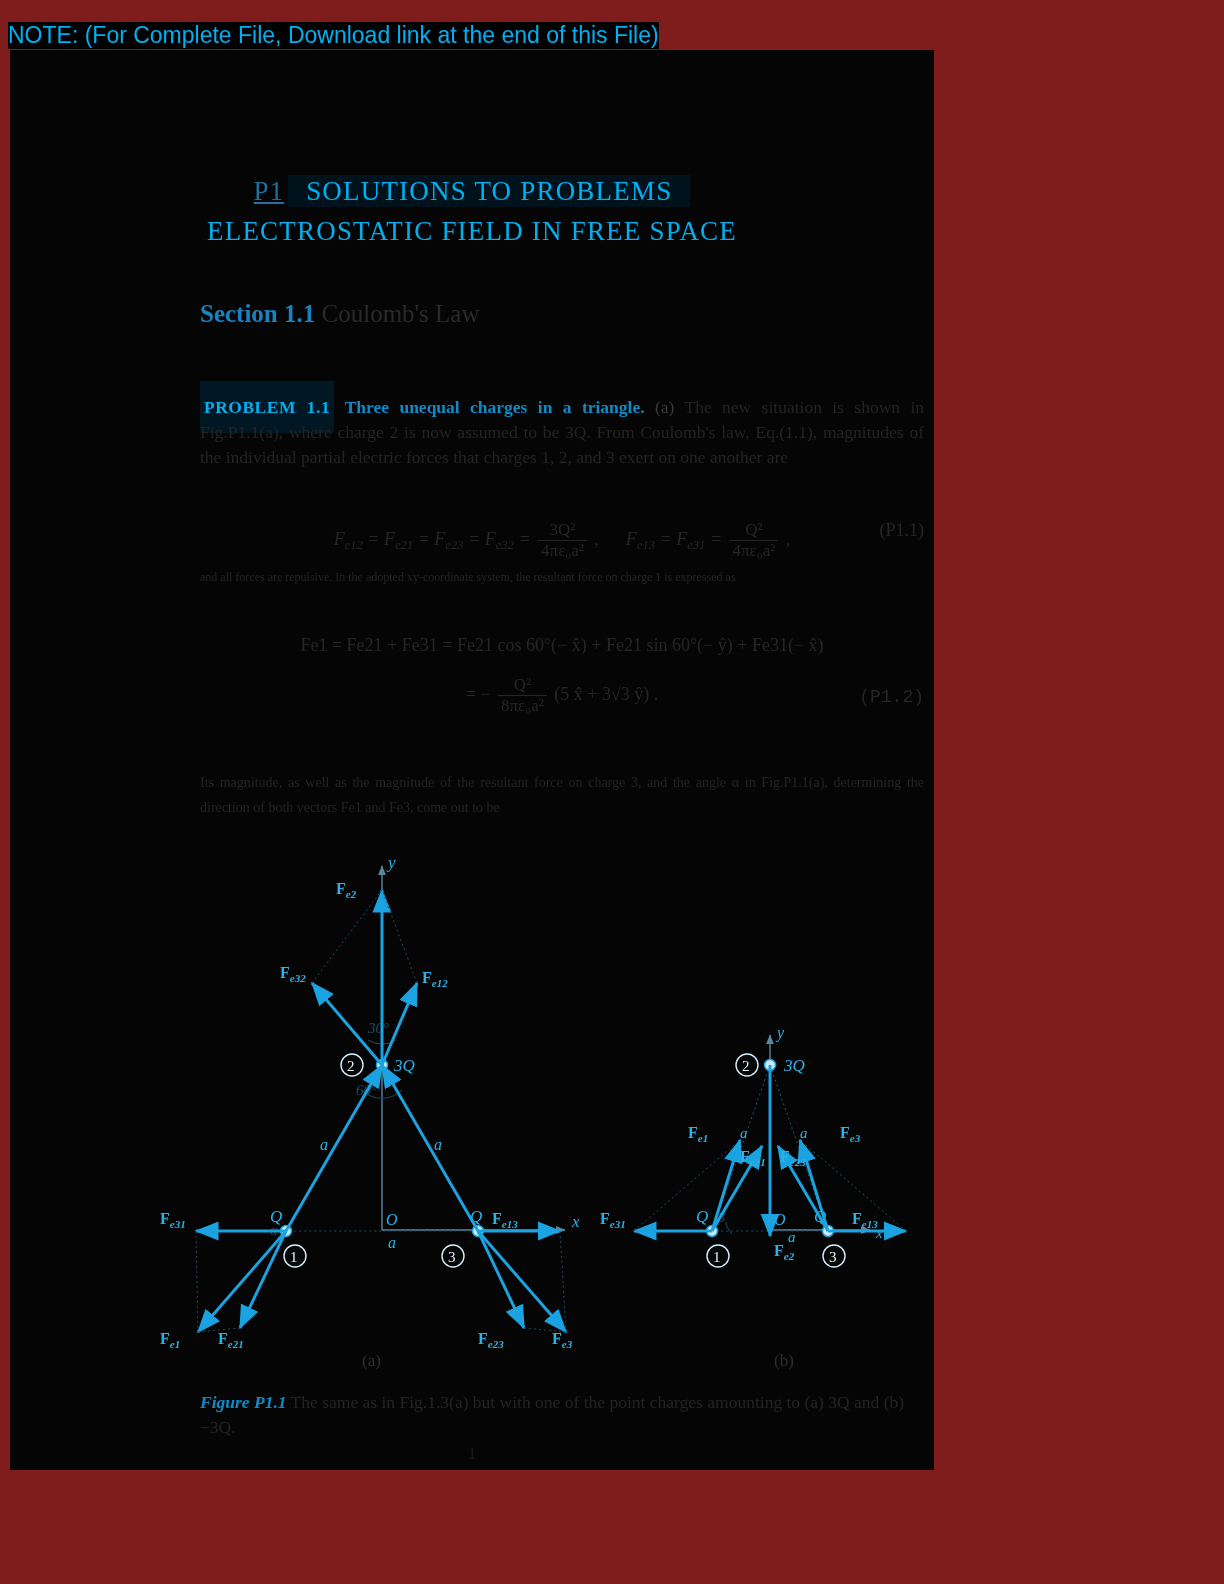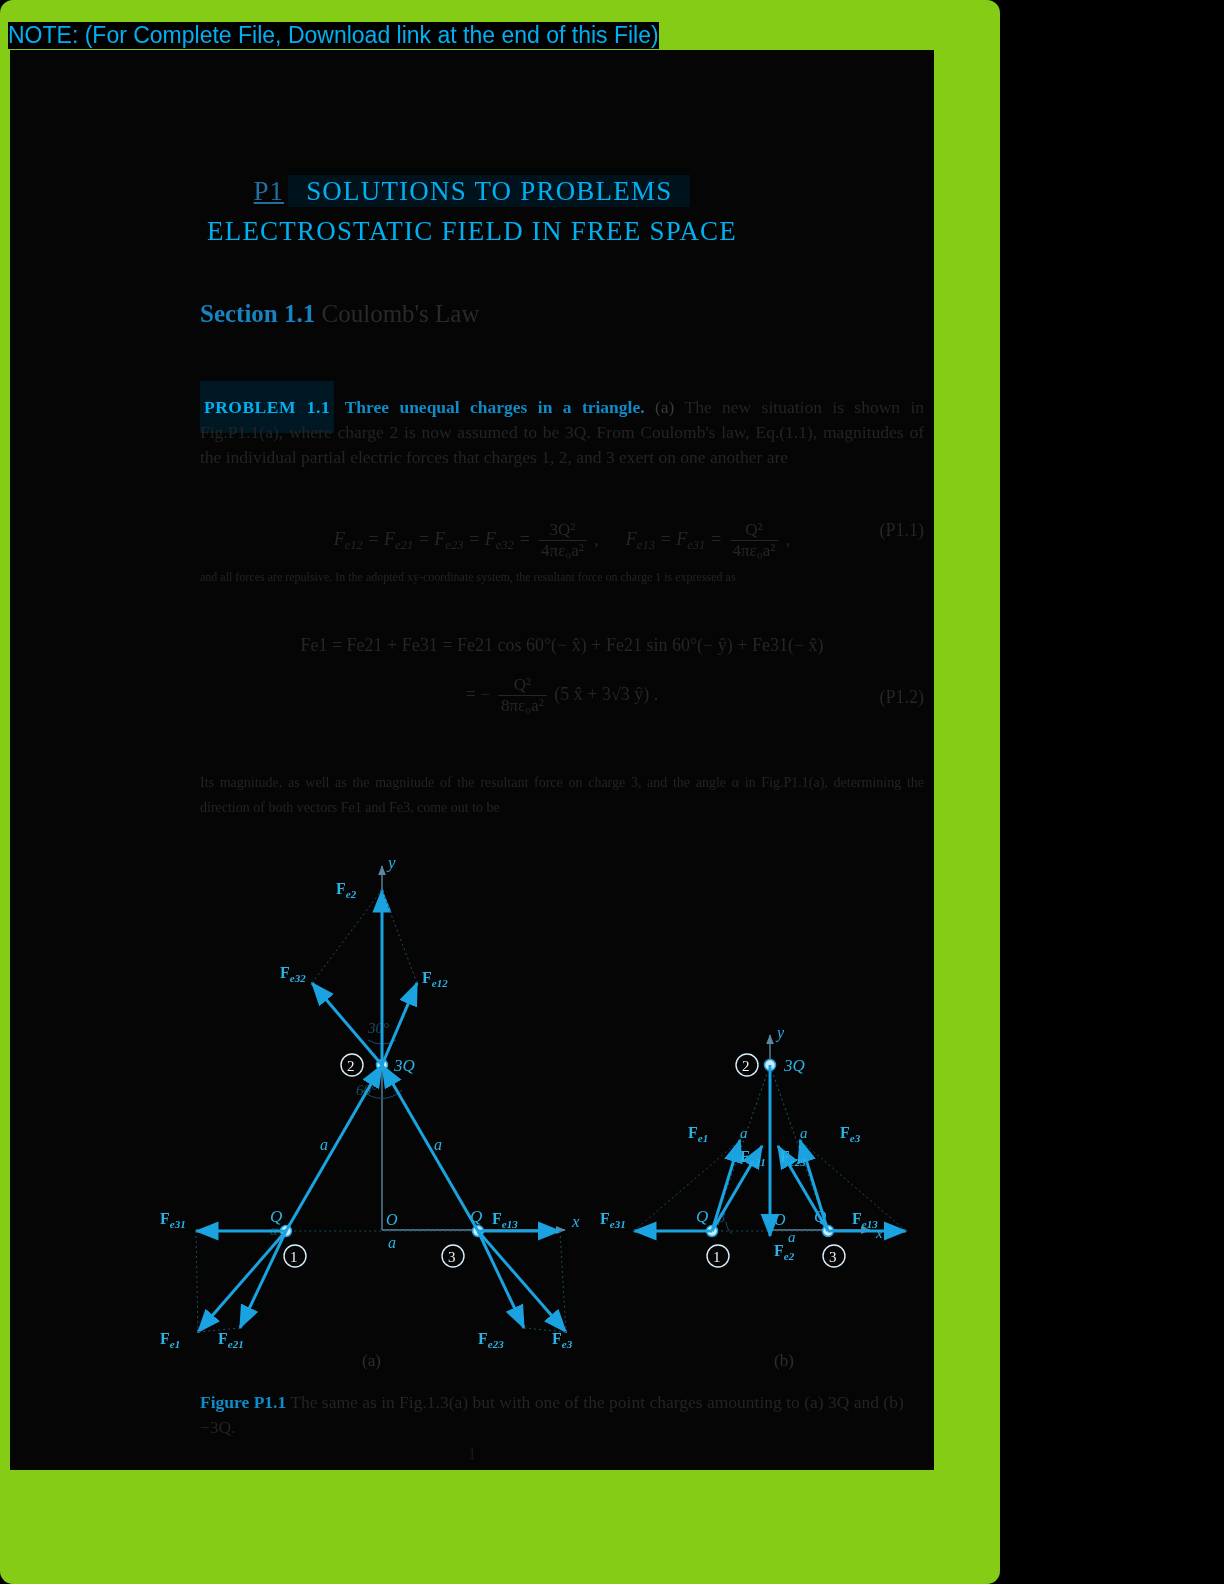--- a/index.html
+++ b/index.html
@@ -9,24 +9,23 @@
     width: 1224px;
     height: 1584px;
     overflow: hidden;
   }
   body {
     font-family: "Liberation Serif", serif;
     color: #1a1a1a;
   }
   .page {
     position: relative;
-    width: 1000px;
+    width: 1224px;
     height: 1584px;
-    background: #84cc16;
-    border-radius: 13px;
+    background: #7f1d1d;
   }
   .note-bar {
     position: absolute;
     left: 8px;
     top: 22px;
     font-family: "Liberation Sans", sans-serif;
     font-size: 23px;
     color: #00b0f0;
     background: #000;
     white-space: nowrap;
@@ -170,20 +169,21 @@
     left: 190px;
     top: 1340px;
     width: 724px;
     font-size: 17.5px;
     line-height: 25px;
     color: #242424;
   }
   .caption .cap-bold {
     color: #0e8cc8;
     font-weight: bold;
+    font-style: italic;
   }
   .pagenum {
     position: absolute;
     left: 0;
     top: 1395px;
     width: 924px;
     text-align: center;
     font-size: 16px;
     color: #1a1a1a;
   }
@@ -254,21 +254,21 @@
     <div class="eq" style="top:585px;">
       <span>Fe1 = Fe21 + Fe31 = Fe21 cos 60°(− x̂) + Fe21 sin 60°(− ŷ) + Fe31(− x̂)</span>
     </div>
     <div class="eq" style="top:625px;">
       <span>= −</span>
       <span class="frac">
         <span class="num">Q²</span>
         <span class="den">8πε₀a²</span>
       </span>
       <span>(5 x̂ + 3√3 ŷ) .</span>
-      <span class="eqnum" style="top:12px;">(P1.2)</span>
+      <span class="eqnum" style="top:12px;font-family:Liberation Mono, monospace;">(P1.2)</span>
     </div>
 
     <div class="para2">Its magnitude, as well as the magnitude of the resultant force on charge 3, and the angle α in Fig.P1.1(a), determining the direction of both vectors Fe1 and Fe3, come out to be</div>
 
     <div class="figure-area">
       <svg width="800" height="530" viewBox="0 0 800 530">
         <defs>
           <marker id="arrC" markerWidth="9" markerHeight="9" refX="7.5" refY="3.2" orient="auto">
             <path d="M0,0 L8,3.2 L0,6.4 z" fill="#1aa3e0"></path>
           </marker>

